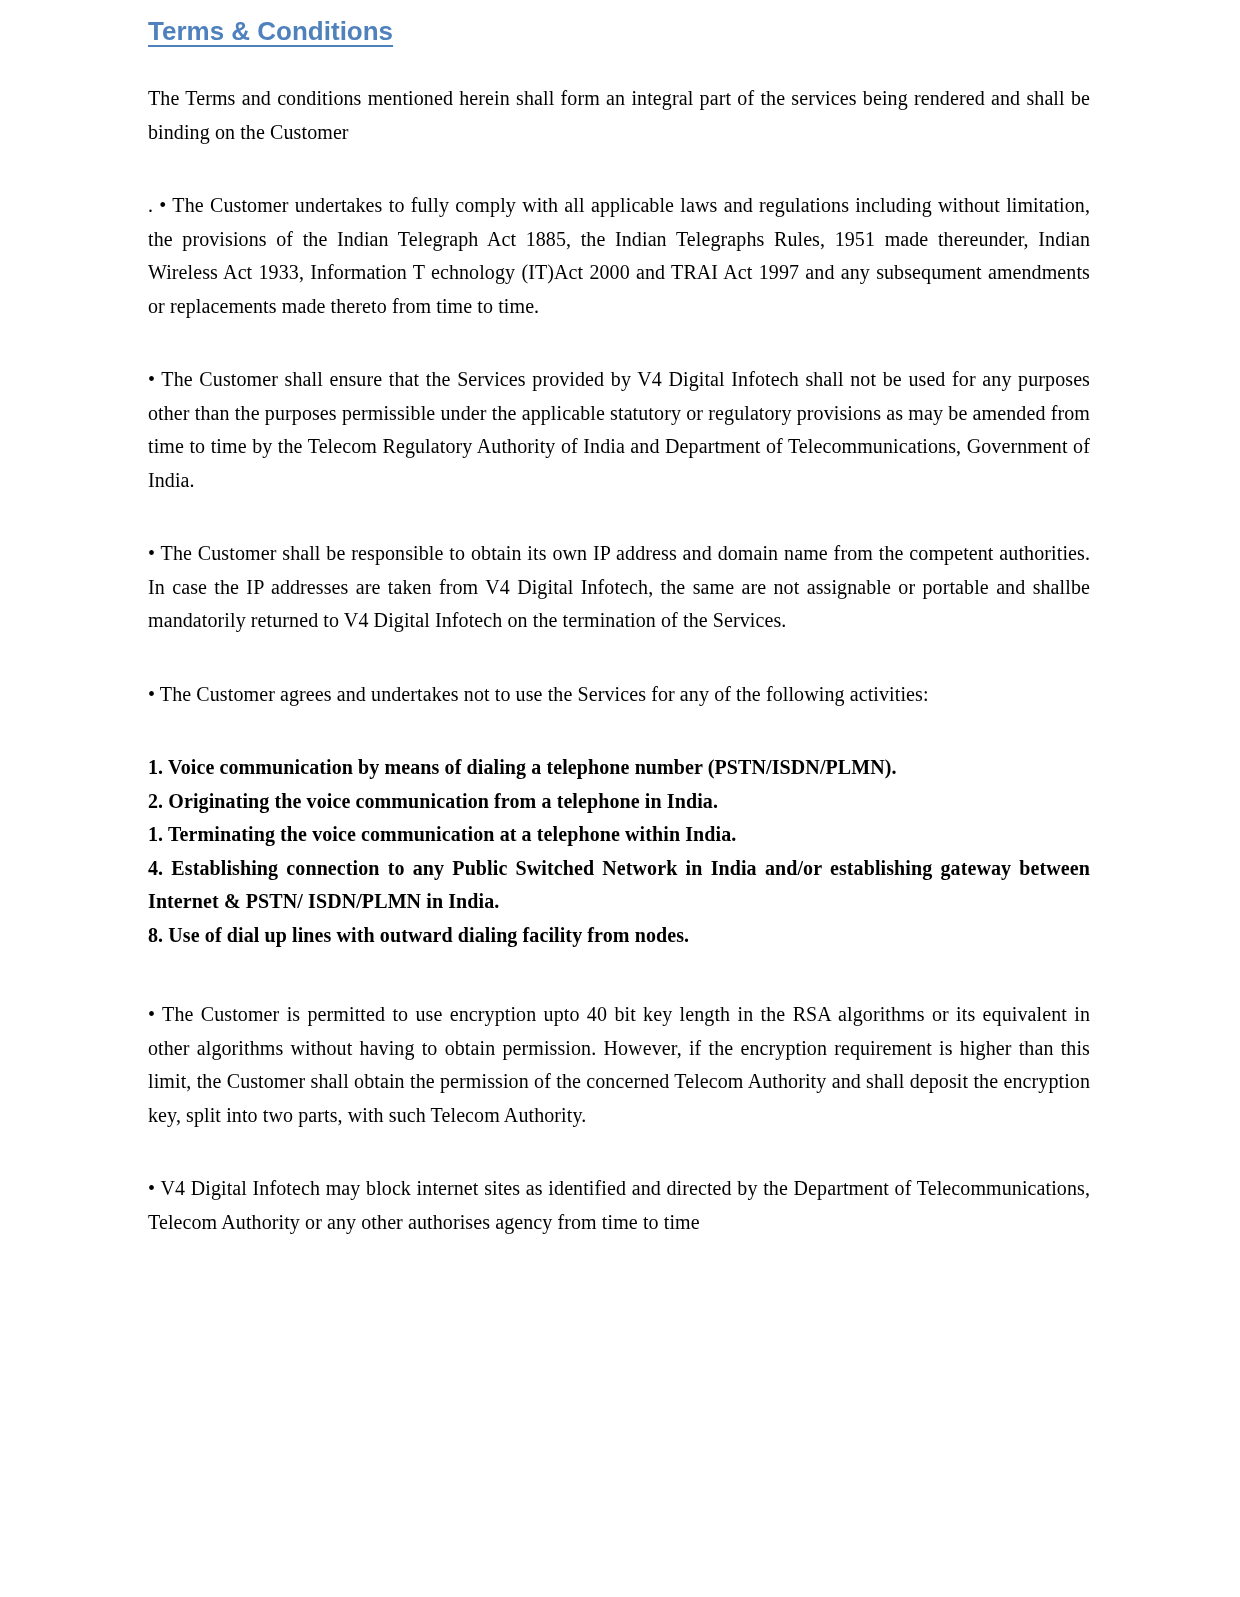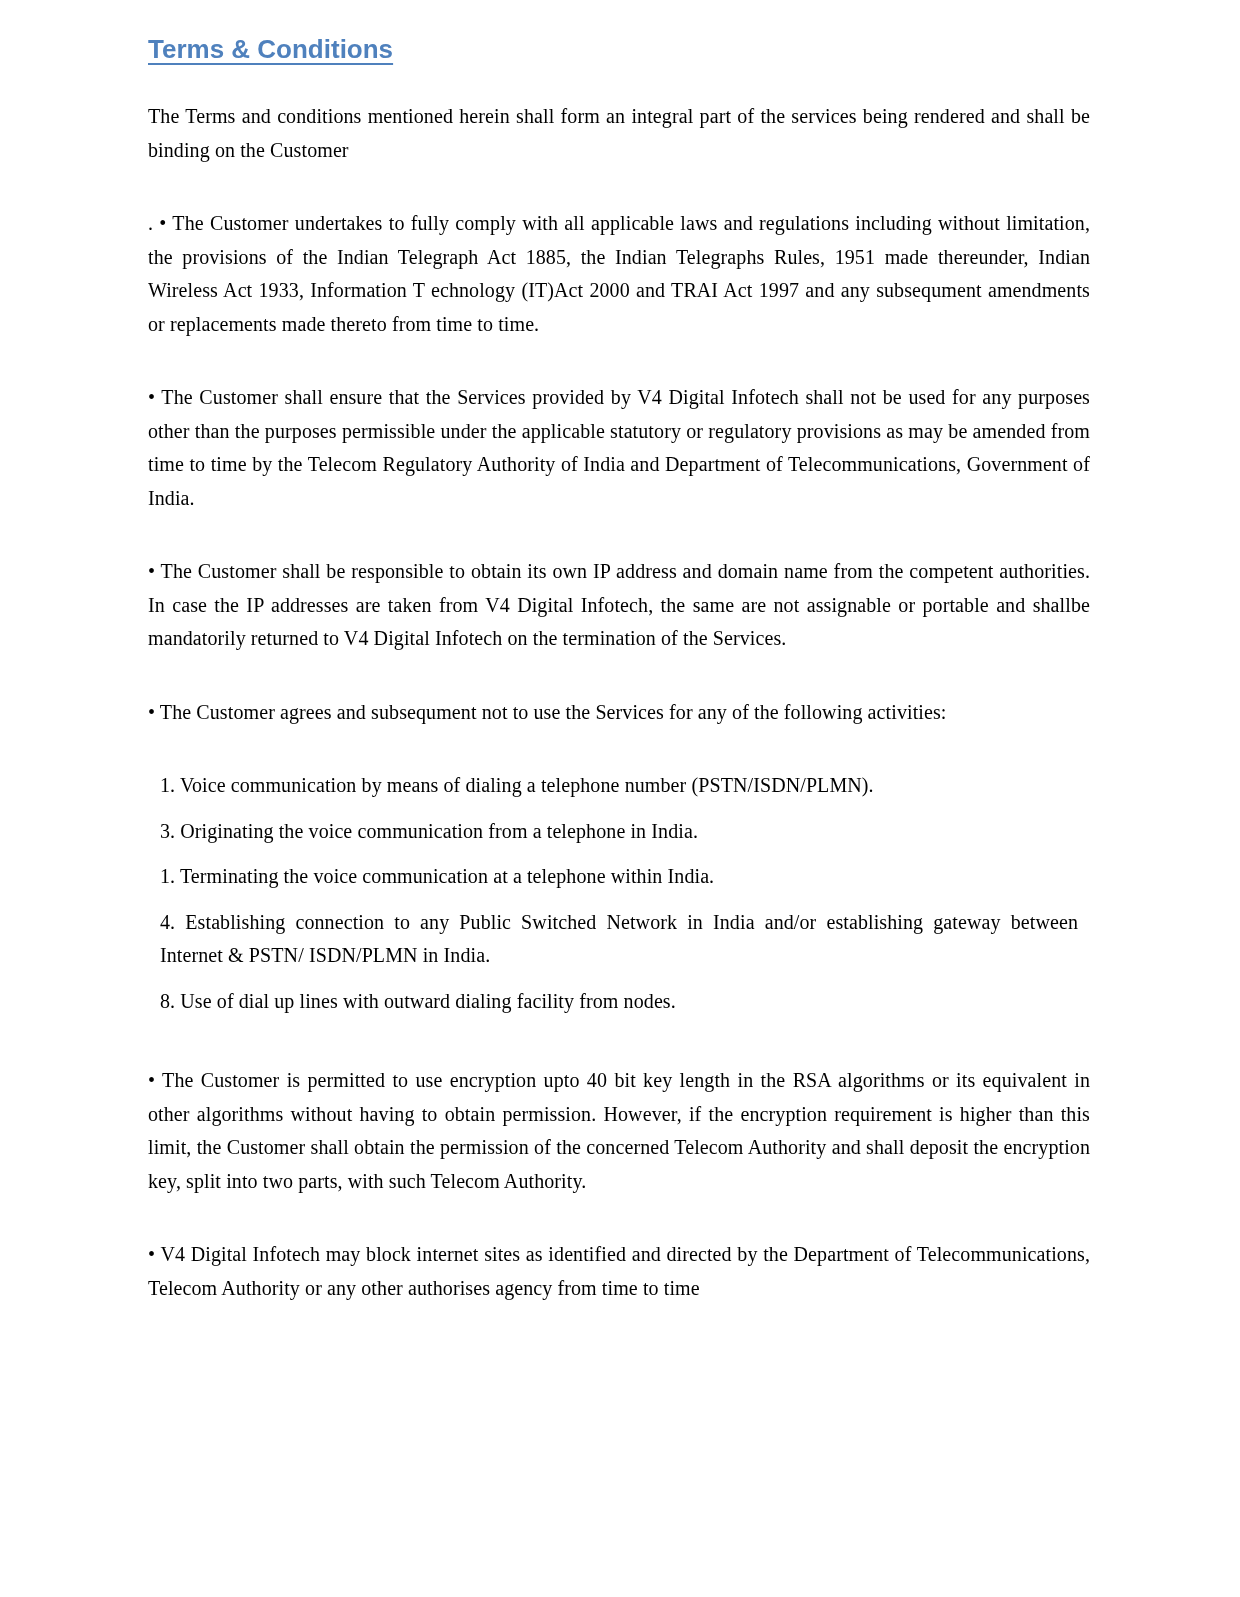--- a/index.html
+++ b/index.html
@@ -11,21 +11,21 @@
     width: 1240px;
     min-height: 1597px;
     font-family: "Liberation Serif", serif;
     color: #000000;
     -webkit-font-smoothing: antialiased;
   }
   .page {
     box-sizing: border-box;
     width: 1240px;
     min-height: 1597px;
-    padding: 34px 150px 60px 148px;
+    padding: 16px 150px 60px 148px;
     background: #ffffff;
   }
   .doc-heading {
     font-family: "Liberation Sans", sans-serif;
     font-weight: 700;
     font-size: 26px;
     line-height: 30px;
     color: #4F81BD;
     text-decoration: underline;
     text-decoration-color: #4F81BD;
@@ -37,46 +37,47 @@
     font-size: 20px;
     line-height: 33.5px;
     text-align: justify;
     margin: 0 0 40px 0;
     letter-spacing: 0.1px;
   }
   .numbered-list {
     margin: 0 0 46px 0;
   }
   .numbered-list .para {
-    margin: 12px;
+    margin: 0;
+    font-weight: bold;
   }
   .para.last {
     margin-bottom: 0;
   }
 </style>
 </head>
 <body>
 
 <div class="page">
 
   <h1 class="doc-heading">Terms &amp; Conditions</h1>
 
   <p class="para">The Terms and conditions mentioned herein shall form an integral part of the services being rendered and shall be binding on the Customer</p>
 
   <p class="para">. • The Customer undertakes to fully comply with all applicable laws and regulations including without limitation, the provisions of the Indian Telegraph Act 1885, the Indian Telegraphs Rules, 1951 made thereunder, Indian Wireless Act 1933, Information T echnology (IT)Act 2000 and TRAI Act 1997 and any subsequment amendments or replacements made thereto from time to time.</p>
 
   <p class="para">• The Customer shall ensure that the Services provided by V4 Digital Infotech shall not be used for any purposes other than the purposes permissible under the applicable statutory or regulatory provisions as may be amended from time to time by the Telecom Regulatory Authority of India and Department of Telecommunications, Government of India.</p>
 
   <p class="para">• The Customer shall be responsible to obtain its own IP address and domain name from the competent authorities. In case the IP addresses are taken from V4 Digital Infotech, the same are not assignable or portable and shallbe mandatorily returned to V4 Digital Infotech on the termination of the Services.</p>
 
-  <p class="para">• The Customer agrees and subsequment not to use the Services for any of the following activities:</p>
+  <p class="para">• The Customer agrees and undertakes not to use the Services for any of the following activities:</p>
 
   <div class="numbered-list">
     <p class="para">1. Voice communication by means of dialing a telephone number (PSTN/ISDN/PLMN).</p>
-    <p class="para">3. Originating the voice communication from a telephone in India.</p>
+    <p class="para">2. Originating the voice communication from a telephone in India.</p>
     <p class="para">1. Terminating the voice communication at a telephone within India.</p>
     <p class="para">4. Establishing connection to any Public Switched Network in India and/or establishing gateway between Internet &amp; PSTN/ ISDN/PLMN in India.</p>
     <p class="para">8. Use of dial up lines with outward dialing facility from nodes.</p>
   </div>
 
   <p class="para">• The Customer is permitted to use encryption upto 40 bit key length in the RSA algorithms or its equivalent in other algorithms without having to obtain permission. However, if the encryption requirement is higher than this limit, the Customer shall obtain the permission of the concerned Telecom Authority and shall deposit the encryption key, split into two parts, with such Telecom Authority.</p>
 
   <p class="para last">• V4 Digital Infotech may block internet sites as identified and directed by the Department of Telecommunications, Telecom Authority or any other authorises agency from time to time</p>
 
 </div>

